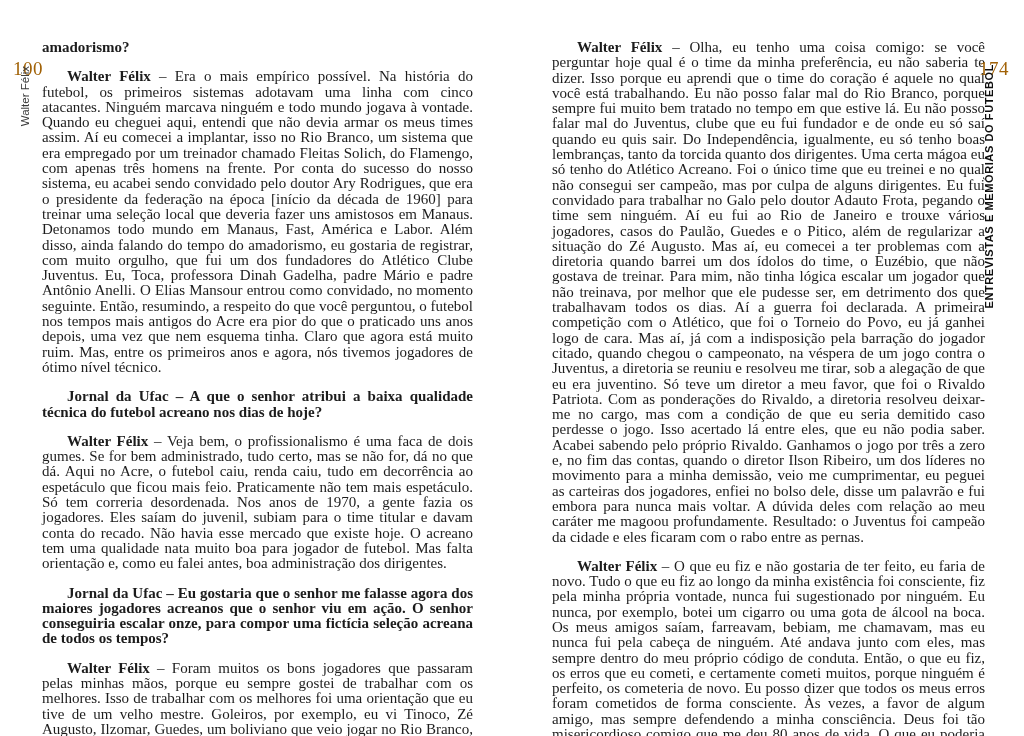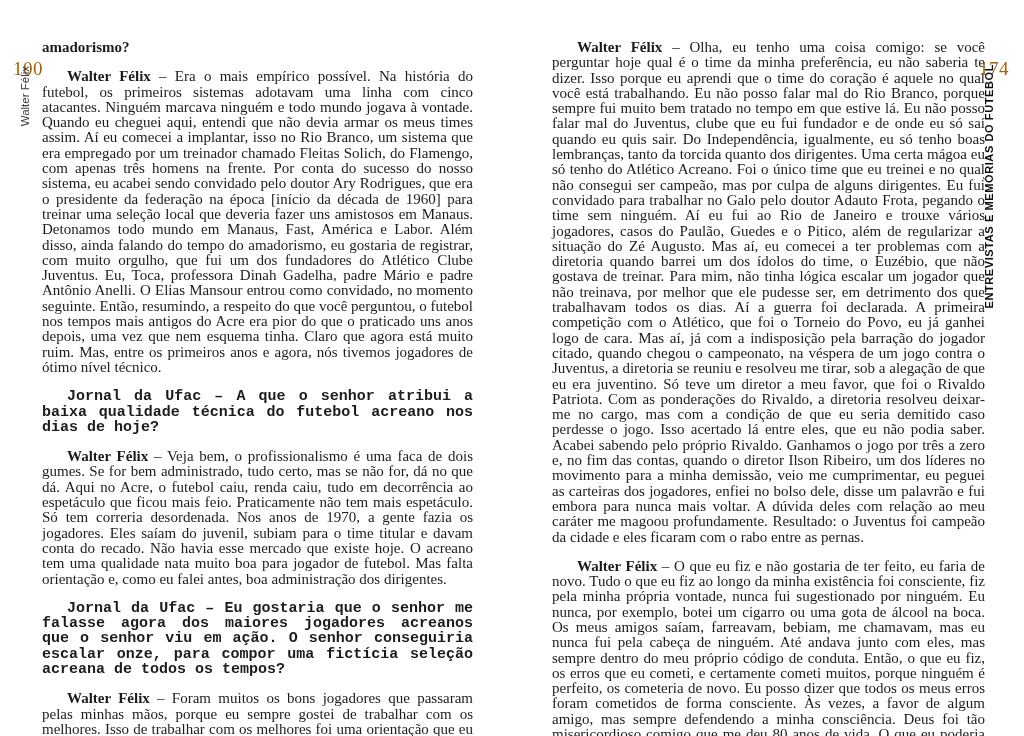--- a/index.html
+++ b/index.html
@@ -67,21 +67,21 @@
   .block {
     margin: 0;
     text-indent: 25px;
   }
   .block + .block { margin-top: 14px; }
 
   .block.heading-fragment {
     text-indent: 0;
     font-weight: bold;
   }
-  .block.question { font-weight: bold; font-family: Liberation Mono, monospace; }
+  .block.question { font-weight: bold; }
   .block.answer strong { font-weight: bold; }
   .block.note { text-indent: 25px; }
 </style>
 </head>
 <body>
 
 <div id="spread">
 
   <span id="page-num-left" class="page-number">100</span>
 

